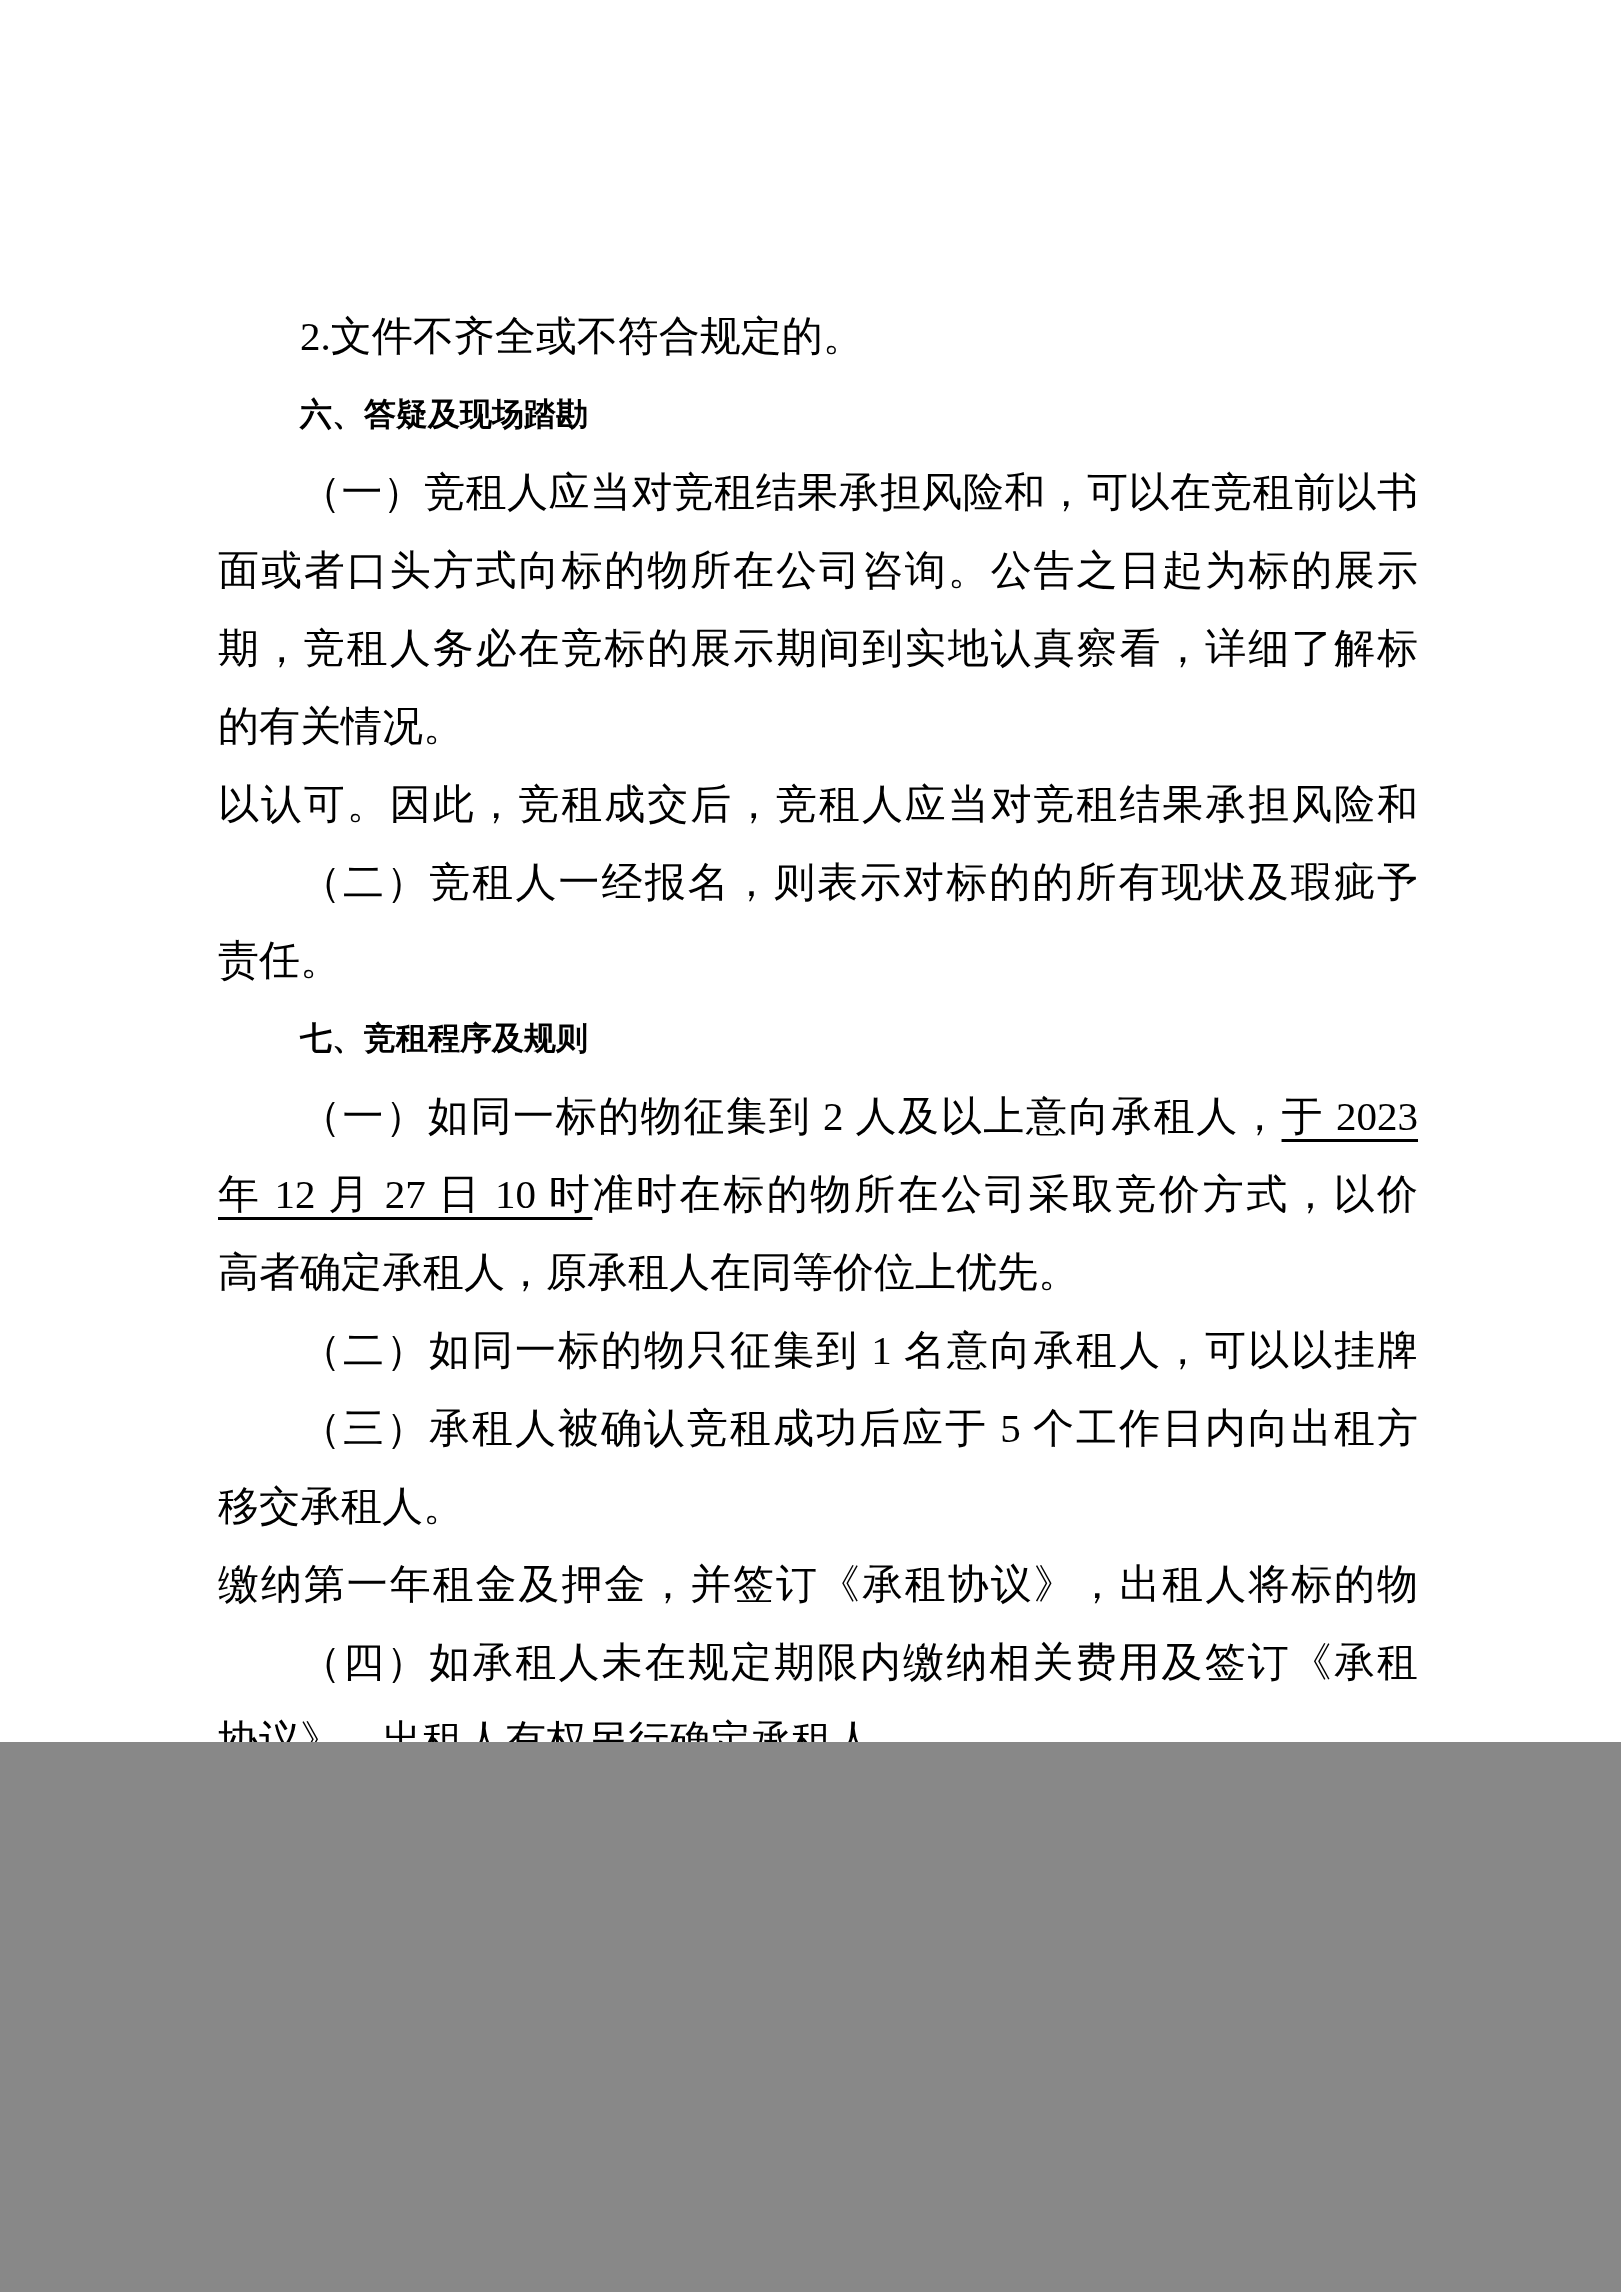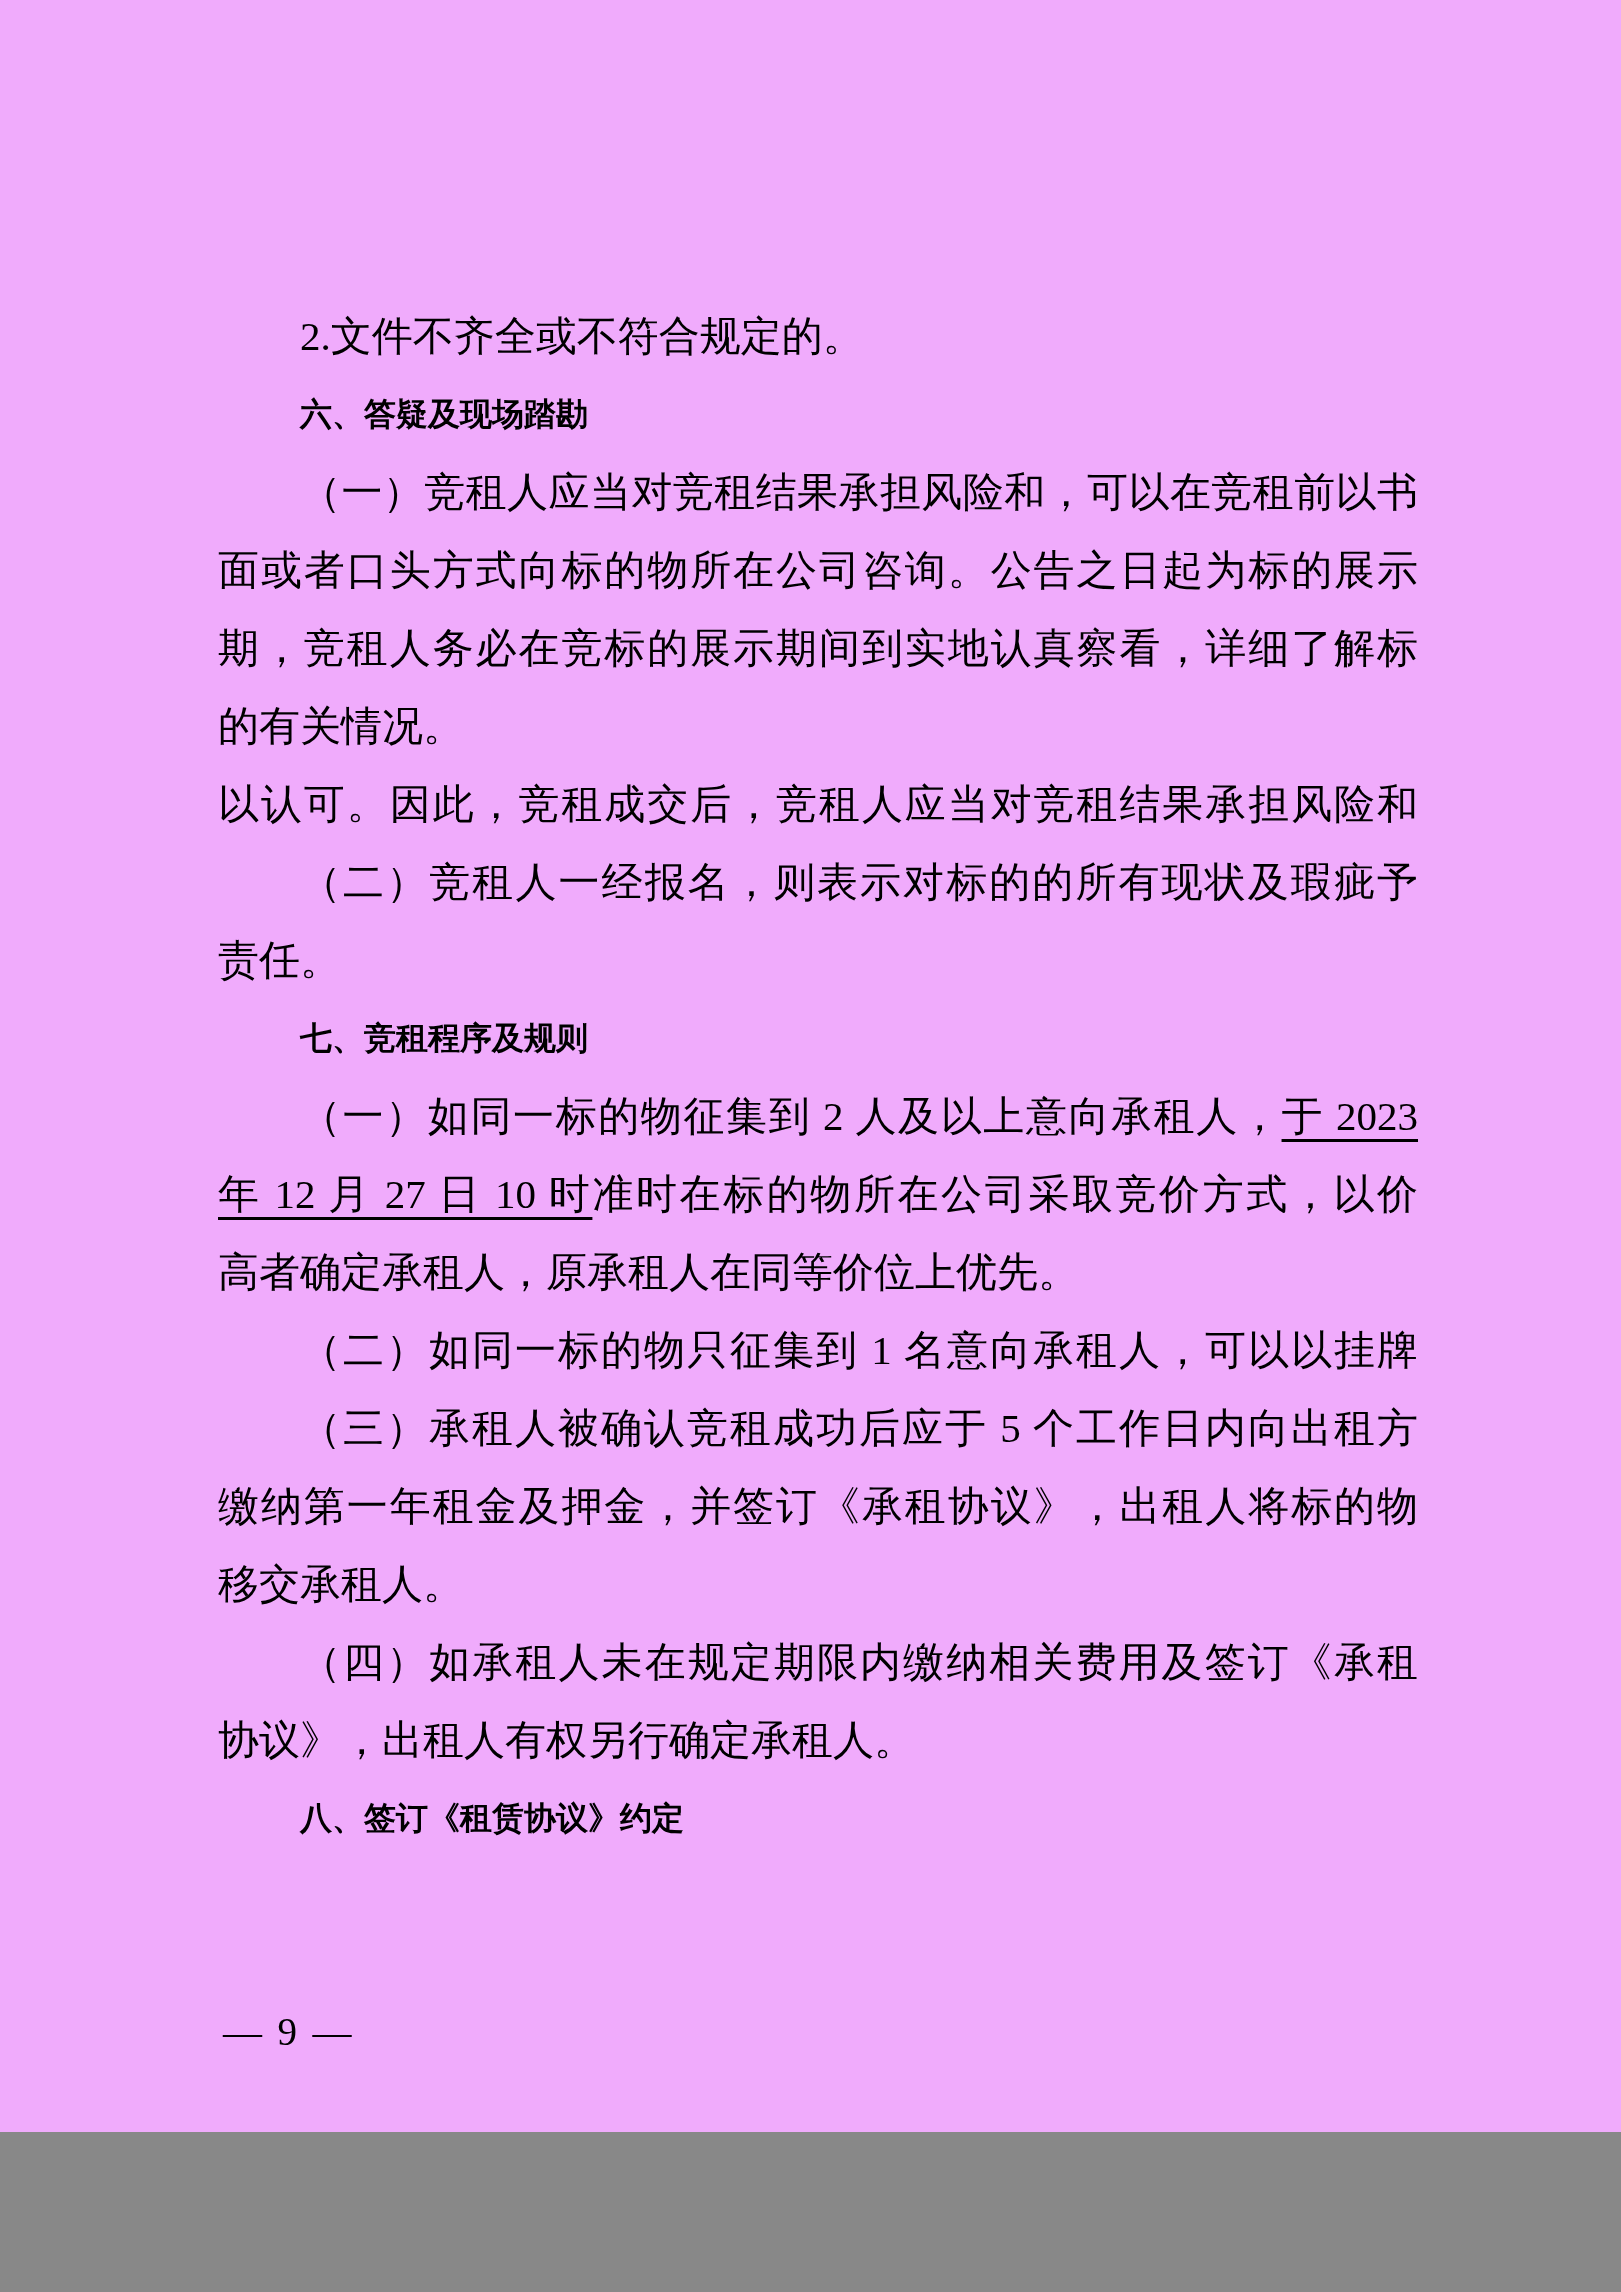--- a/index.html
+++ b/index.html
@@ -3,22 +3,22 @@
 <meta charset="utf-8">
 <style>
   html, body {
     margin: 0;
     padding: 0;
     background: #888;
   }
   .page {
     position: relative;
     width: 1621px;
-    height: 2132px;
-    background: #f0abfc;
+    height: 1742px;
+    background: #ffffff;
     overflow: hidden;
     font-family: "Liberation Serif", "DejaVu Serif", serif;
     color: #000000;
   }
   .content {
     position: absolute;
     left: 218px;
     top: 297px;
     width: 1200px;
   }
@@ -82,22 +82,22 @@
 
     <div class="line heading indent"><span>七、竞租程序及规则</span></div>
 
     <div class="line indent full"><span>（一）如同一标的物征集到 2 人及以上意向承租人，</span><span class="u">于 2023</span></div>
     <div class="line full"><span class="u">年 12 月 27 日 10 时</span><span>准时在标的物所在公司采取竞价方式，以价</span></div>
     <div class="line"><span>高者确定承租人，原承租人在同等价位上优先。</span></div>
 
     <div class="line indent full"><span>（二）如同一标的物只征集到 1 名意向承租人，可以以挂牌</span></div>
 
     <div class="line indent full"><span>（三）承租人被确认竞租成功后应于 5 个工作日内向出租方</span></div>
+    <div class="line"><span>移交承租人。</span></div>
     <div class="line full"><span>缴纳第一年租金及押金，并签订《承租协议》，出租人将标的物</span></div>
-    <div class="line"><span>移交承租人。</span></div>
 
     <div class="line indent full"><span>（四）如承租人未在规定期限内缴纳相关费用及签订《承租</span></div>
     <div class="line"><span>协议》，出租人有权另行确定承租人。</span></div>
 
     <div class="line heading indent"><span>八、签订《租赁协议》约定</span></div>
 
   </div>
 
   <div class="footer"><span>— 9 —</span></div>
 </div>

